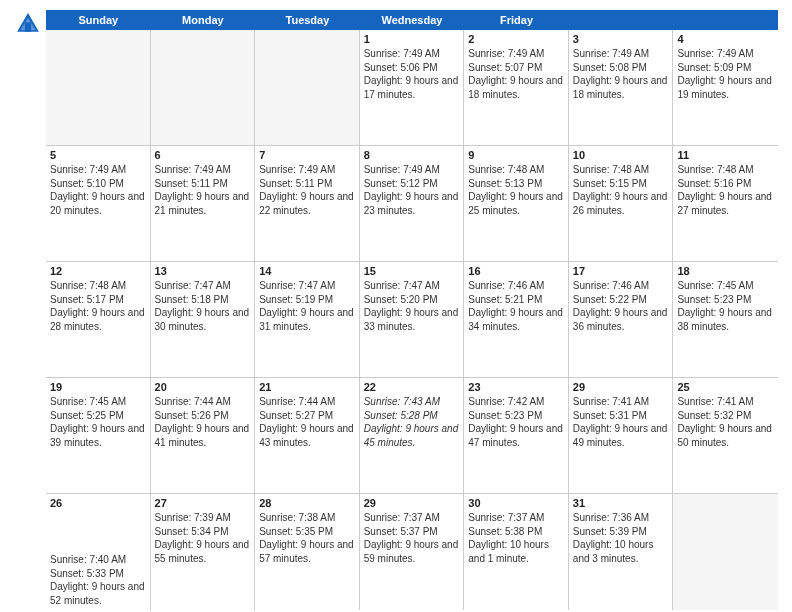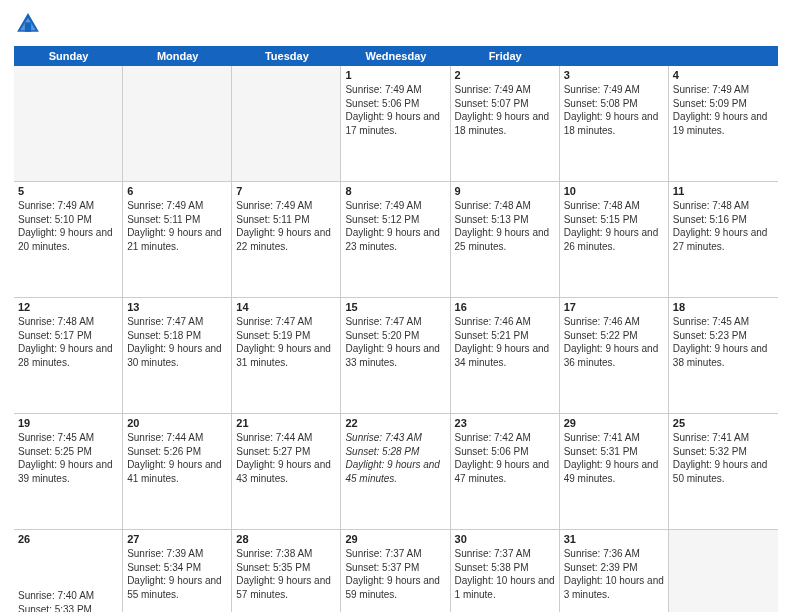--- a/index.html
+++ b/index.html
@@ -8,21 +8,20 @@
       background: #fff;
       width: 792px;
       height: 612px;
       overflow: hidden;
     }
     .page {
       width: 792px;
       height: 612px;
       background: #fff;
       display: flex;
-      flex-direction: column;
       padding: 10px 14px 10px 14px;
     }
     .header {
       display: flex;
       justify-content: space-between;
       align-items: flex-start;
       margin-bottom: 8px;
     }
     .logo {
       display: flex;
@@ -279,21 +278,21 @@
           </div>
           <div class="cal-cell">
             <div class="day-num">22</div>
             <div class="cell-text" style="white-space: pre-line; font-style: italic;">Sunrise: 7:43 AM
 Sunset: 5:28 PM
 Daylight: 9 hours and 45 minutes.</div>
           </div>
           <div class="cal-cell">
             <div class="day-num">23</div>
             <div class="cell-text" style="white-space: pre-line;">Sunrise: 7:42 AM
-Sunset: 5:06 PM
+Sunset: 5:23 PM
 Daylight: 9 hours and 47 minutes.</div>
           </div>
           <div class="cal-cell">
             <div class="day-num">29</div>
             <div class="cell-text" style="white-space: pre-line;">Sunrise: 7:41 AM
 Sunset: 5:31 PM
 Daylight: 9 hours and 49 minutes.</div>
           </div>
           <div class="cal-cell">
             <div class="day-num">25</div>
@@ -329,20 +328,20 @@
           </div>
           <div class="cal-cell">
             <div class="day-num">30</div>
             <div class="cell-text" style="white-space: pre-line;">Sunrise: 7:37 AM
 Sunset: 5:38 PM
 Daylight: 10 hours and 1 minute.</div>
           </div>
           <div class="cal-cell">
             <div class="day-num">31</div>
             <div class="cell-text" style="white-space: pre-line;">Sunrise: 7:36 AM
-Sunset: 2:39 PM
+Sunset: 5:39 PM
 Daylight: 10 hours and 3 minutes.</div>
           </div>
           <div class="cal-cell empty"></div>
         </div>
       </div>
   </div>
 </div>
 
 </body></html>

